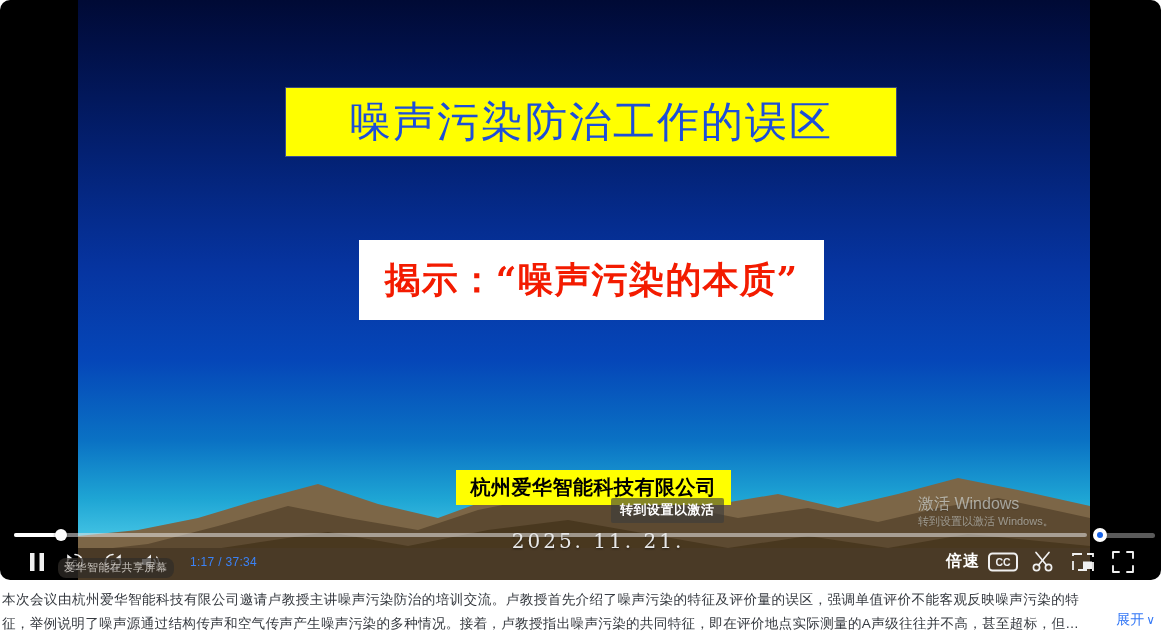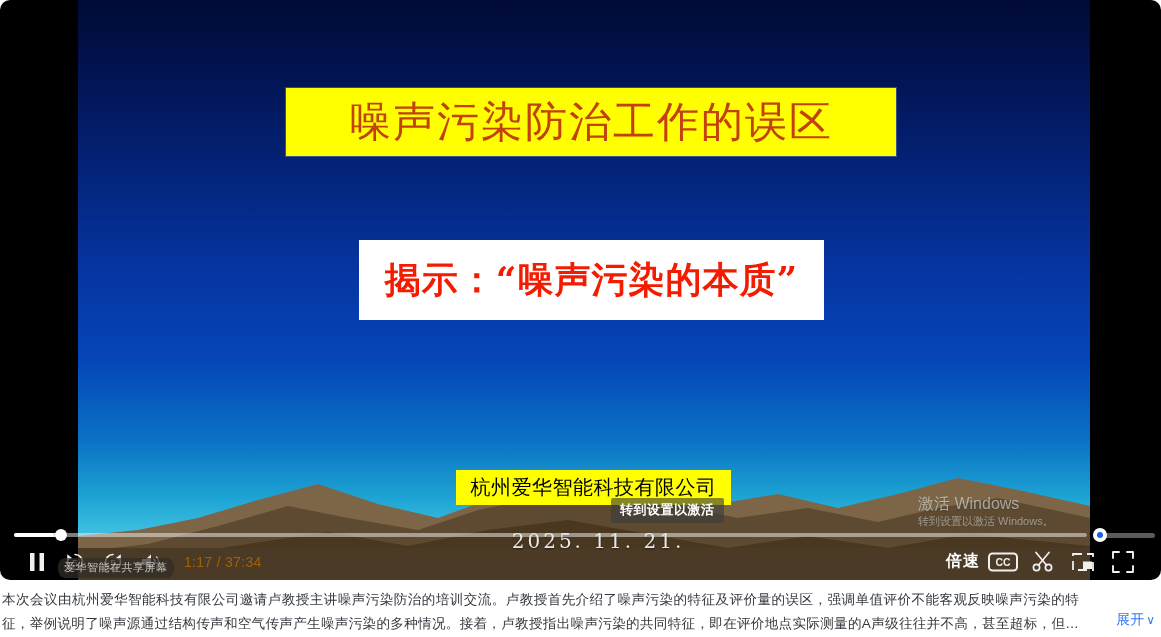--- a/index.html
+++ b/index.html
@@ -48,21 +48,21 @@
     left: 208px; top: 88px;
     width: 610px; height: 68px;
     background: #ffff00;
     display: flex; align-items: center; justify-content: center;
     box-shadow: 0 0 0 1px rgba(255,255,255,0.22);
   }
   .title-box .t {
     font-family: "DejaVu Sans", "Liberation Sans", sans-serif;
     font-size: 42px;
     font-weight: 400;
-    color: #c2410c;
+    color: #1d4ed8;
     letter-spacing: 2px;
     white-space: nowrap;
   }
 
   .subtitle-box {
     position: absolute;
     left: 281px; top: 240px;
     width: 465px; height: 80px;
     background: #ffffff;
     display: flex; align-items: center; justify-content: center;
@@ -79,21 +79,21 @@
   .company-box {
     position: absolute;
     left: 378px; top: 470px;
     width: 275px; height: 35px;
     background: #ffff00;
     display: flex; align-items: center; justify-content: center;
   }
   .company-box .t {
     font-family: "DejaVu Serif", "Liberation Serif", serif;
     font-size: 20px;
-    font-weight: 400;
+    font-weight: 700;
     color: #000000;
     letter-spacing: 0.5px;
     white-space: nowrap;
   }
 
   .slide-date {
     position: absolute;
     left: 0; right: 0; top: 529px;
     text-align: center;
     font-family: "DejaVu Serif", "Liberation Serif", serif;
@@ -189,23 +189,23 @@
   .ctl {
     display: flex; align-items: center; justify-content: center;
     color: #f0f0f0;
     cursor: pointer;
   }
   .ctl svg { display: block; }
 
   .left-ctls { display: flex; align-items: center; padding-left: 18px; gap: 0; }
   .left-ctls .ctl { width: 38px; height: 37px; }
   .time-label {
-    margin-left: 14px;
-    color: #a16207;
-    font-size: 14px;
+    margin-left: 20px;
+    color: #3b82f6;
+    font-size: 12px;
     letter-spacing: 0.3px;
     white-space: nowrap;
   }
 
   .right-ctls {
     margin-left: auto;
     display: flex; align-items: center;
     padding-right: 18px;
   }
   .right-ctls .ctl { width: 40px; height: 37px; }

